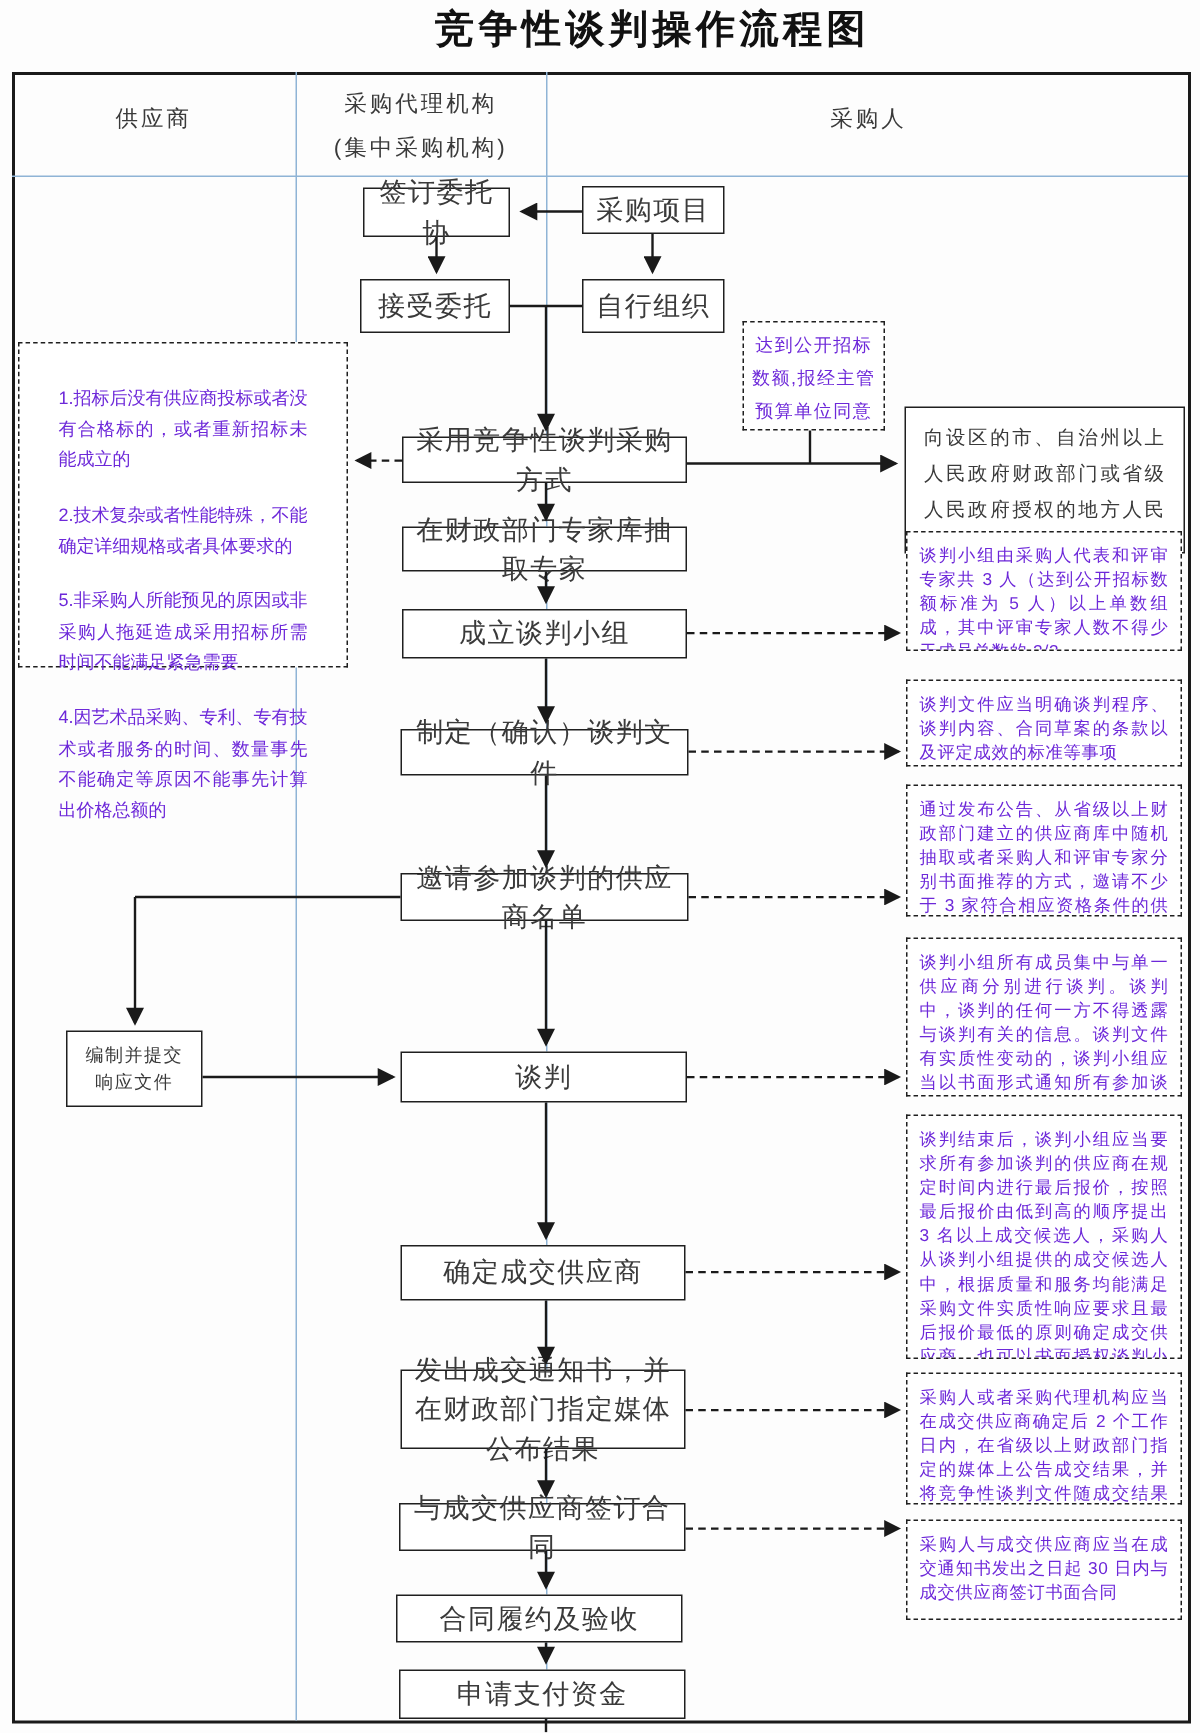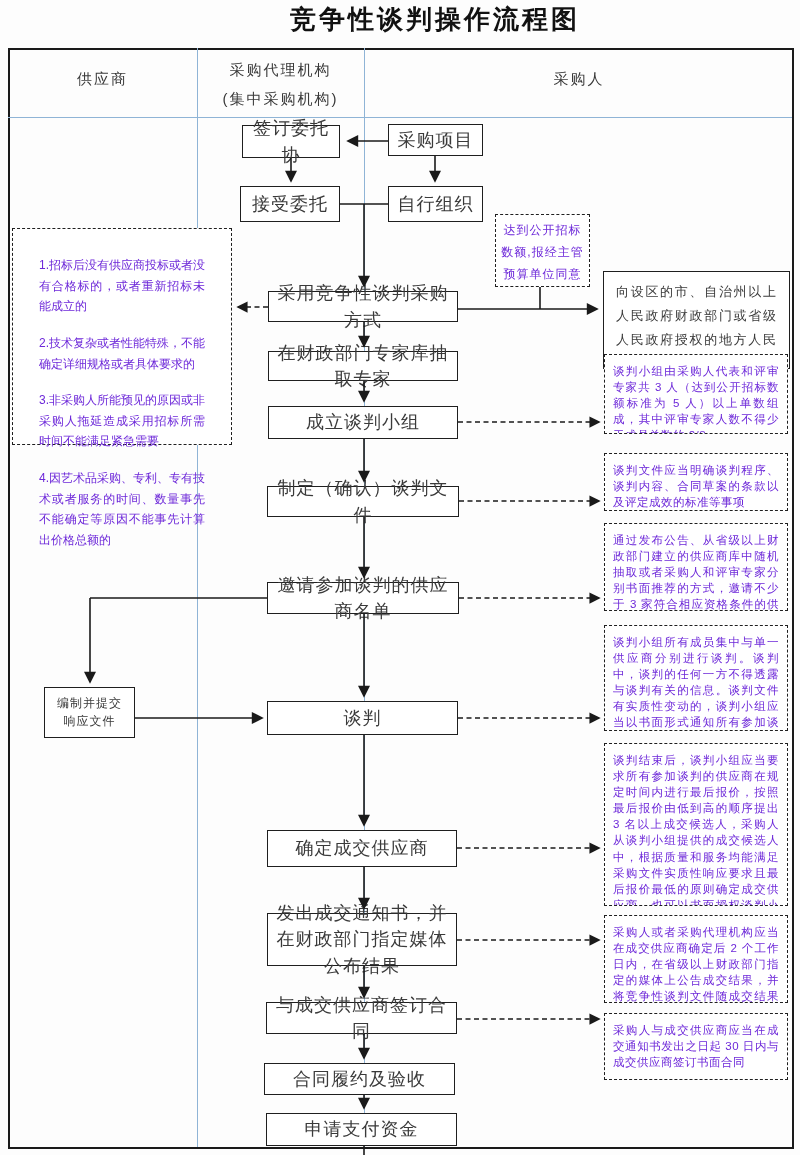--- a/index.html
+++ b/index.html
@@ -79,21 +79,21 @@
 <div class="box" style="left:266px;top:1002px;width:191px;height:32px">与成交供应商签订合同</div>
 <div class="box" style="left:264px;top:1063px;width:191px;height:32px">合同履约及验收</div>
 <div class="box" style="left:266px;top:1113px;width:191px;height:33px">申请支付资金</div>
 
 <div class="dashed threshold" style="left:495px;top:214px;width:95px;height:73px">达到公开招标数额,报经主管预算单位同意</div>
 <div class="approve" style="left:603px;top:239px;width:187px;height:98px">向设区的市、自治州以上人民政府财政部门或省级人民政府授权的地方人民政府财政部门申请批准</div>
 
 <div class="dashed cond" style="left:12px;top:228px;width:220px;height:217px">
   <p>1.招标后没有供应商投标或者没有合格标的，或者重新招标未能成立的</p>
   <p>2.技术复杂或者性能特殊，不能确定详细规格或者具体要求的</p>
-  <p>3.非采购人所能预见的原因或非采购人拖延造成采用招标所需时间不能满足紧急需要</p>
+  <p>5.非采购人所能预见的原因或非采购人拖延造成采用招标所需时间不能满足紧急需要</p>
   <p>4.因艺术品采购、专利、专有技术或者服务的时间、数量事先不能确定等原因不能事先计算出价格总额的</p>
 </div>
 
 <div class="dashed note" style="left:604px;top:354px;width:184px;height:80px">谈判小组由采购人代表和评审专家共 3 人（达到公开招标数额标准为 5 人）以上单数组成，其中评审专家人数不得少于成员总数的 2/3</div>
 <div class="dashed note" style="left:604px;top:453px;width:184px;height:58px">谈判文件应当明确谈判程序、谈判内容、合同草案的条款以及评定成效的标准等事项</div>
 <div class="dashed note" style="left:604px;top:523px;width:184px;height:88px">通过发布公告、从省级以上财政部门建立的供应商库中随机抽取或者采购人和评审专家分别书面推荐的方式，邀请不少于 3 家符合相应资格条件的供应商</div>
 <div class="dashed note" style="left:604px;top:625px;width:184px;height:106px">谈判小组所有成员集中与单一供应商分别进行谈判。谈判中，谈判的任何一方不得透露与谈判有关的信息。谈判文件有实质性变动的，谈判小组应当以书面形式通知所有参加谈判的供应商</div>
 <div class="dashed note" style="left:604px;top:743px;width:184px;height:163px">谈判结束后，谈判小组应当要求所有参加谈判的供应商在规定时间内进行最后报价，按照最后报价由低到高的顺序提出 3 名以上成交候选人，采购人从谈判小组提供的成交候选人中，根据质量和服务均能满足采购文件实质性响应要求且最后报价最低的原则确定成交供应商，也可以书面授权谈判小组直接确定成交供应商</div>
 <div class="dashed note" style="left:604px;top:915px;width:184px;height:88px">采购人或者采购代理机构应当在成交供应商确定后 2 个工作日内，在省级以上财政部门指定的媒体上公告成交结果，并将竞争性谈判文件随成交结果同时公告</div>
 <div class="dashed note" style="left:604px;top:1013px;width:184px;height:67px">采购人与成交供应商应当在成交通知书发出之日起 30 日内与成交供应商签订书面合同</div>

